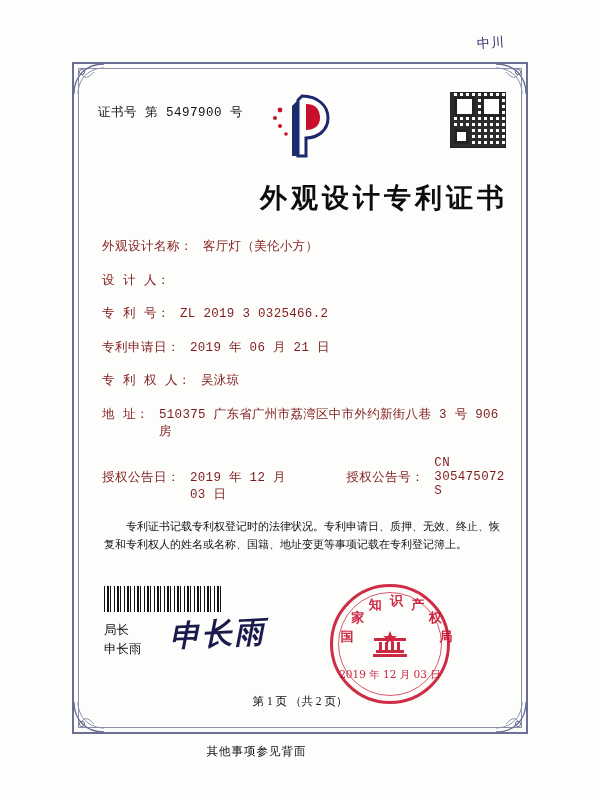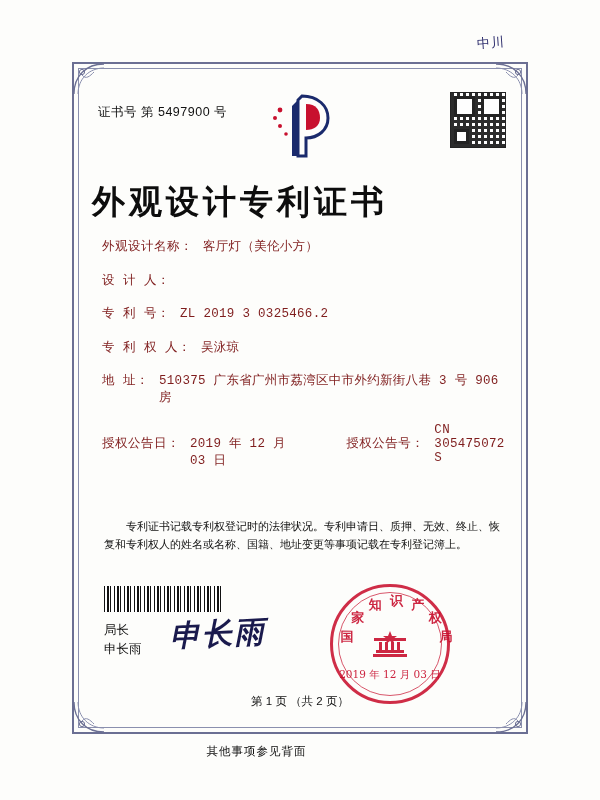--- a/index.html
+++ b/index.html
@@ -67,21 +67,21 @@
     top: 86px;
     width: 416px;
     height: 624px;
   }
 
   
   .cert-no {
     position: absolute;
     left: 6px;
     top: 18px;
-    font-family: Liberation Sans, sans-serif;
+    font-family: Liberation Mono, monospace;
     font-size: 12.5px;
     color: #111;
     letter-spacing: 0.5px;
   }
   .logo {
     position: absolute;
     left: 170px;
     top: 4px;
     width: 80px;
     height: 72px;
@@ -116,23 +116,23 @@
     border: 3px solid #111;
     background: #fff;
     box-sizing: border-box;
   }
 
   .title {
     position: absolute;
     left: 0;
     top: 94px;
     width: 416px;
-    text-align: left;
+    text-align: right;
     font-family: Liberation Serif, serif;
-    font-size: 33px;
+    font-size: 27px;
     font-weight: bold;
     letter-spacing: 4px;
     color: #0d0d0d;
   }
 
   .fields {
     position: absolute;
     left: 10px;
     top: 152px;
     width: 400px;
@@ -270,21 +270,21 @@
     color: #c8102e;
     opacity: .92;
   }
 
   .page-num {
     position: absolute;
     left: 0;
     top: 608px;
     width: 416px;
     text-align: center;
-    font-family: Liberation Sans, sans-serif;
+    font-family: Liberation Serif, serif;
     font-size: 11.5px;
     color: #111;
   }
   .footnote {
     position: absolute;
     left: 0;
     top: 744px;
     width: 513px;
     text-align: center;
     font-family: "DejaVu Serif", serif;
@@ -366,20 +366,24 @@
         <span class="val">客厅灯（美伦小方）</span>
       </div>
       <div class="field">
         <span class="lbl">设 计 人：</span>
       </div>
       <div class="field">
         <span class="lbl">专 利 号：</span>
         <span class="val">ZL 2019 3 0325466.2</span>
       </div>
       <div class="field">
+        <span class="lbl">专利申请日：</span>
+        <span class="val">2019 年 06 月 21 日</span>
+      </div>
+      <div class="field">
         <span class="lbl">专 利 权 人：</span>
         <span class="val">吴泳琼</span>
       </div>
       <div class="field">
         <span class="lbl">地 址：</span>
         <span class="val">510375 广东省广州市荔湾区中市外约新街八巷 3 号 906 房</span>
       </div>
       <div class="field two">
         <span class="lbl">授权公告日：</span>
         <span class="val">2019 年 12 月 03 日</span>

